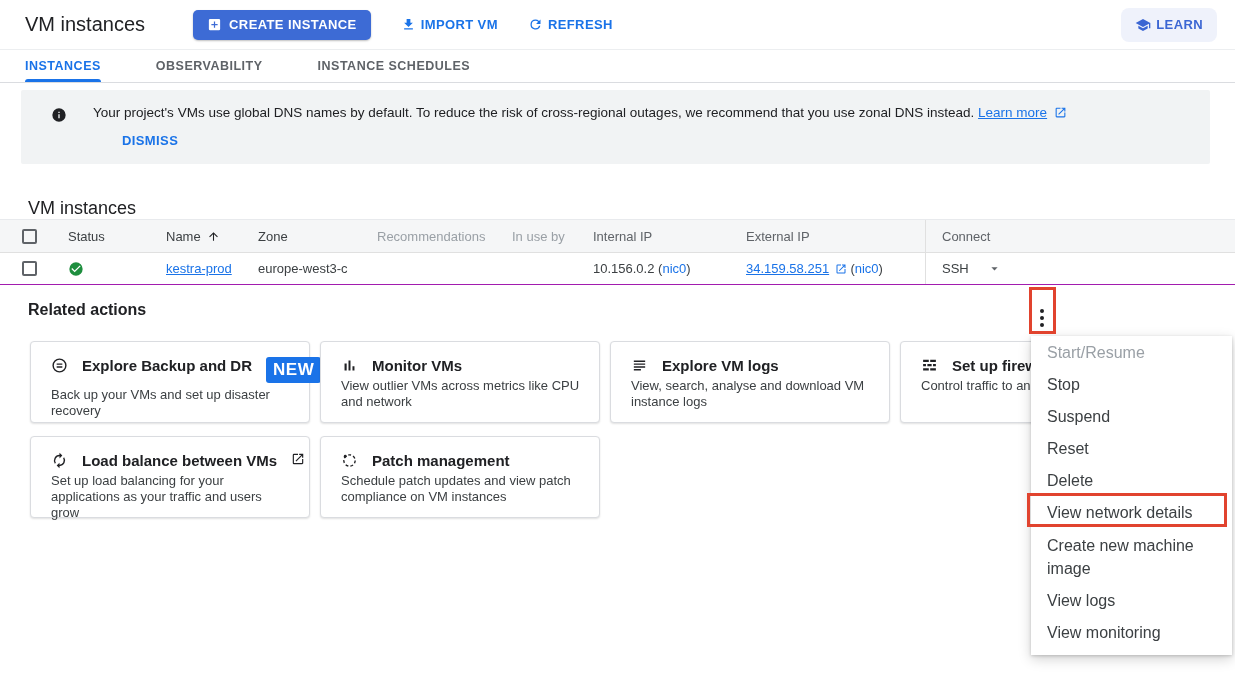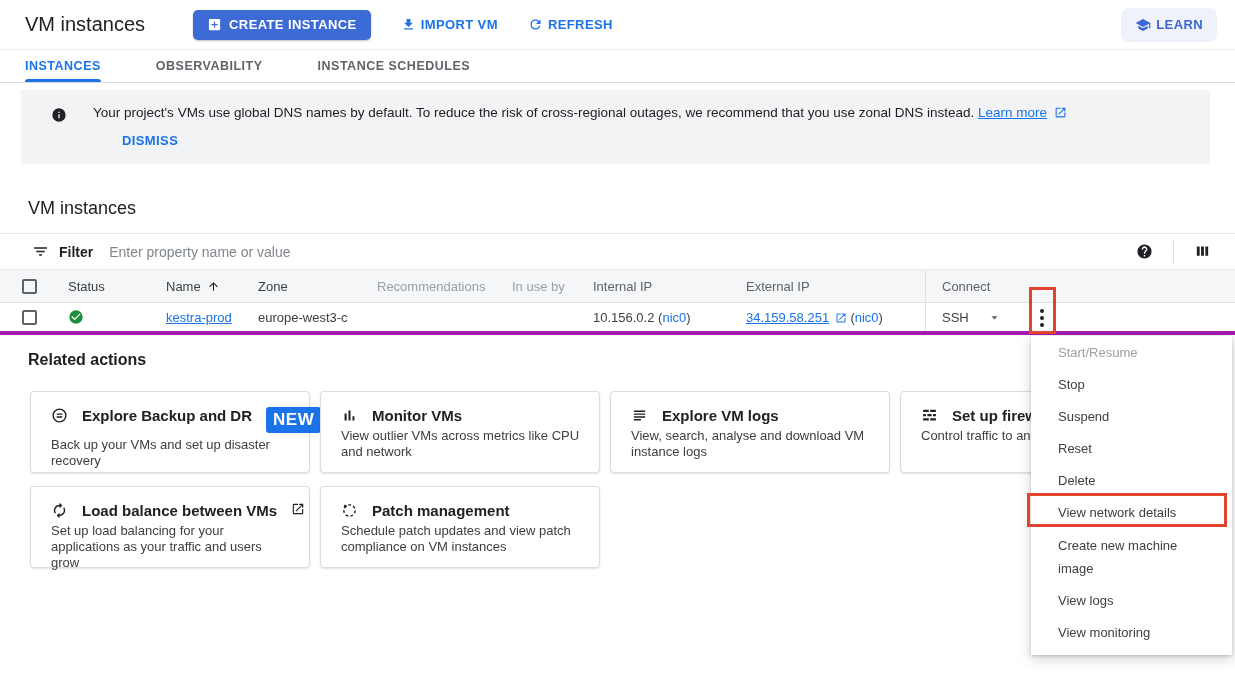--- a/index.html
+++ b/index.html
@@ -58,21 +58,21 @@
   .tb-divider { width:1px; height:22px; background:#dadce0; margin:0 20px; }
 
   
   .grid-row { display:grid;
     grid-template-columns:68px 98px 92px 119px 135px 81px 153px 179px 1fr;
     align-items:center; }
   .thead { background:#f5f6f7; border-top:1px solid #e8eaed; border-bottom:1px solid #e0e0e0;
     height:34px; font-size:13px; color:#5f6368; }
   .thead .c-dark { color:#3c4043; }
   .thead .c-light { color:#9aa0a6; }
-  .trow { background:#fff; border-bottom:4px solid #a21caf; height:32px; font-size:13px;
+  .trow { background:#fff; border-bottom:1px solid #a21caf; height:32px; font-size:13px;
     color:#3c4043; }
   .cell-check { padding-left:22px; }
   .checkbox { width:15px; height:15px; border:2px solid #5f6368; border-radius:2px;
     cursor:pointer; }
   .name-head { display:flex; align-items:center; gap:6px; }
   .link { color:#1a73e8; text-decoration:none; cursor:pointer; }
   .link.u { text-decoration:underline; }
   .connect-cell { border-left:1px solid #e0e0e0; align-self:stretch; display:flex;
     align-items:center; padding-left:16px; }
   .ssh-wrap { display:flex; align-items:center; }
@@ -92,22 +92,22 @@
   .card-head { display:flex; gap:14px; }
   .card-title { font-size:15px; font-weight:bold; color:#202124; white-space:nowrap; }
   .badge-new { background:#1a73e8; color:#fff; font-size:17px; font-weight:bold;
     letter-spacing:.5px; padding:3px 7px; border-radius:3px; }
   .card-desc { margin-top:4px; font-size:13px; line-height:16px; color:#3c4043; }
 
   
   .ctx-menu { position:absolute; left:1031px; top:336px; width:201px; background:#fff;
     box-shadow:0 1px 3px rgba(0,0,0,.18), 0 4px 12px rgba(0,0,0,.18); z-index:20;
     padding:1px 0 6px 0; }
-  .ctx-item { font-size:13px; color:#3c4043; line-height:32px; padding:0 16px;
-    cursor:pointer; white-space:nowrap;margin-left:11px; }
+  .ctx-item { font-size:16px; color:#3c4043; line-height:32px; padding:0 16px;
+    cursor:pointer; white-space:nowrap; }
   .ctx-item.disabled { color:#9aa0a6; cursor:default; }
   .ctx-item.wrap { white-space:normal; line-height:23px; padding:5px 16px; }
 
   
   .red-box { position:absolute; border:3px solid #e1432e; z-index:30; pointer-events:none; }
   .red-box.kebab-box { left:1029px; top:287px; width:27px; height:47px; }
   .red-box.menu-box  { left:1027px; top:493px; width:200px; height:34px; }
 
   svg { display:block; }
 </style>
@@ -175,40 +175,20 @@
         </span>
       </div>
       <div class="banner-actions">
         <button class="dismiss-btn">DISMISS</button>
       </div>
     </div>
   </div>
 
   <div class="section-title">VM instances</div>
 
-  <div class="toolbar">
-    <span>
-      <svg width="17" height="17" viewBox="0 0 24 24">
-          <path fill="#202124" d="M10 18h4v-2h-4v2zM3 6v2h18V6H3zm3 7h12v-2H6v2z"></path>
-        </svg>
-    </span>
-    <span class="filter-label">Filter</span>
-    <input class="filter-input" type="text" placeholder="Enter property name or value" style="">
-    <span style="cursor:pointer;">
-      <svg width="17" height="17" viewBox="0 0 24 24">
-          <path fill="#202124" d="M12 2a10 10 0 1 0 0 20 10 10 0 0 0 0-20zm1 17h-2v-2h2v2zm2.07-7.75l-.9.92C13.45 12.9 13 13.5 13 15h-2v-.5c0-1.1.45-2.1 1.17-2.83l1.24-1.26A2 2 0 1 0 10 9H8a4 4 0 1 1 7.07 2.25z"></path>
-        </svg>
-    </span>
-    <span class="tb-divider"></span>
-    <span style="cursor:pointer;">
-      <svg width="17" height="17" viewBox="0 0 24 24">
-          <path fill="#202124" d="M4 5v13h4V5H4zm6 13h4V5h-4v13zm6 0h4V5h-4v13z"></path>
-        </svg>
-    </span>
-  </div>
 
   <div class="grid-row thead">
     <div class="cell-check">
       <div class="checkbox"></div>
     </div>
     <div class="c-dark">Status</div>
     <div class="name-head">
       <span class="c-dark">Name</span>
       <span>
         <svg width="13" height="13" viewBox="0 0 24 24">

